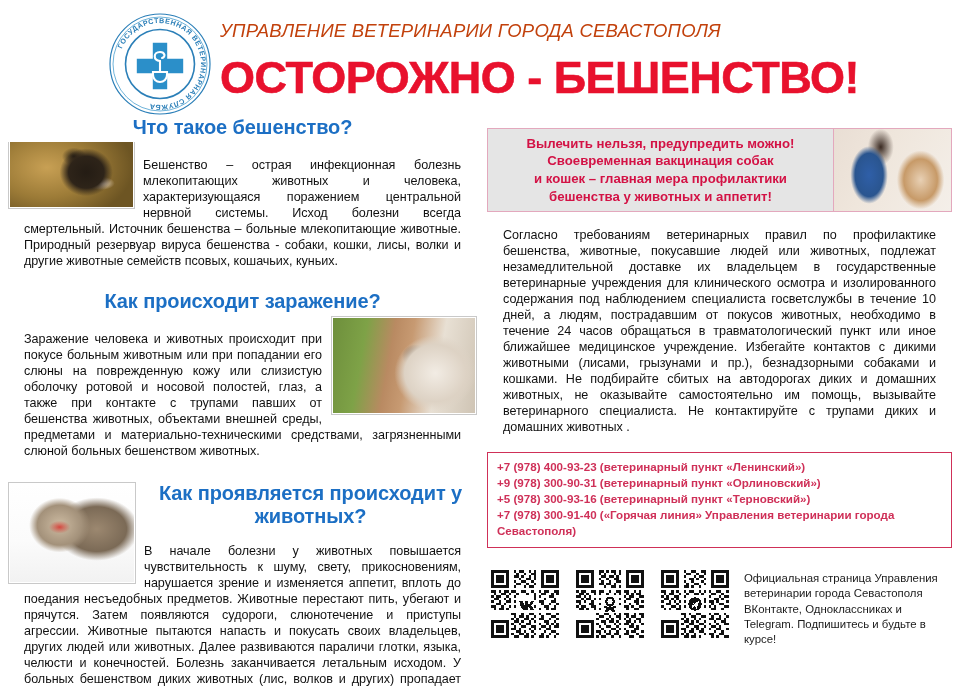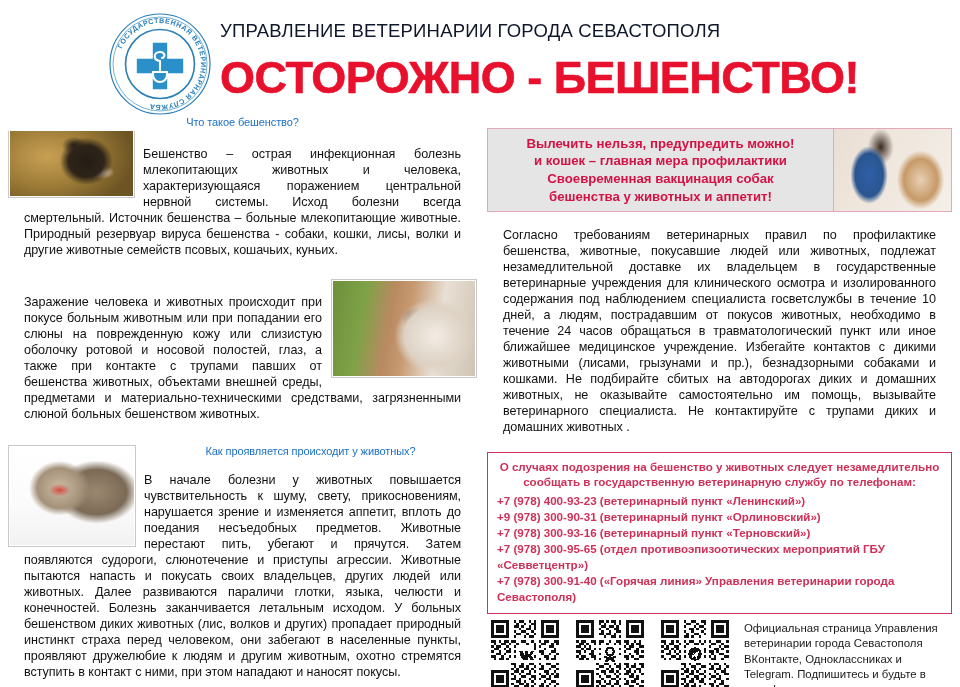--- a/index.html
+++ b/index.html
@@ -38,23 +38,24 @@
   .emblem svg { display: block; width: 104px; height: 104px; }
 
   .header-titles {
     margin-left: 112px;
     padding-top: 6px;
   }
   .org-title {
     font-size: 18.5px;
     letter-spacing: 0.2px;
     font-weight: 400;
-    color: #0f172a;
+    color: #c2410c;
     white-space: nowrap;
     font-family: "Liberation Sans", sans-serif;
+    font-style: italic;
   }
   .main-title {
     font-size: 45px;
     font-weight: bold;
     color: #e8112d;
     letter-spacing: -0.5px;
     line-height: 1.08;
     margin-top: 12px;
     white-space: nowrap;
     -webkit-text-stroke: 0.6px #e8112d;
@@ -64,22 +65,22 @@
   .columns {
     display: flex;
     padding: 0 8px;
     gap: 10px;
   }
   .col-left { width: 470px; }
   .col-right { width: 466px; }
 
   .sec-head {
     color: #1c6fc4;
-    font-weight: normal;
-    font-size: 11px;
+    font-weight: bold;
+    font-size: 20px;
     text-align: center;
     margin: 4px 0 3px 0;
     letter-spacing: -0.1px;
   }
 
   p.body-txt {
     font-size: 12.6px;
     line-height: 1.27;
     text-align: justify;
     margin: 16px;
@@ -152,21 +153,21 @@
     font-size: 11.6px;
     line-height: 1.38;
     text-align: left;
   }
 
   
   .footer {
     display: flex;
     align-items: flex-start;
     gap: 13px;
-    margin-top: 4px;
+    margin-top: 20px;
     padding-left: 2px;
   }
   .qr { width: 72px; height: 72px; flex: none; position: relative; }
   .qr svg { display: block; }
   .footer-note {
     font-size: 11.4px;
     line-height: 1.35;
     color: #1a1a1a;
     padding-top: 3px;
   }
@@ -246,20 +247,21 @@
         <div class="sec-head">Что такое бешенство?</div>
         <div class="flowbox">
           <div class="photo ph-left" style="width:127px;height:83px;margin-top:-16px;">
             <span class="ph-inner dogbark"></span>
           </div>
           <p class="body-txt">Бешенство – острая инфекционная болезнь млекопитающих животных и человека, характеризующаяся поражением центральной нервной системы. Исход болезни всегда смертельный. Источник бешенства – больные млекопитающие животные. Природный резервуар вируса бешенства - собаки, кошки, лисы, волки и другие животные семейств псовых, кошачьих, куньих.</p>
         </div>
       </div>
 
       <div style="margin-top:4px;">
+        <div class="sec-head">Как происходит заражение?</div>
         <div class="flowbox">
           <div class="photo ph-right" style="width:146px;height:99px;">
             <span class="ph-inner dogbite"></span>
           </div>
           <p class="body-txt">Заражение человека и животных происходит при покусе больным животным или при попадании его слюны на поврежденную кожу или слизистую оболочку ротовой и носовой полостей, глаз, а также при контакте с трупами павших от бешенства животных, объектами внешней среды, предметами и материально-техническими средствами, загрязненными слюной больных бешенством животных.</p>
         </div>
       </div>
 
       <div style="margin-top:6px;">
         <div class="flowbox">
@@ -271,37 +273,35 @@
         </div>
       </div>
 
     </div>
 
     <div class="col-right">
 
       <div class="vaxbanner">
         <div class="vtext">
           <div>Вылечить нельзя, предупредить можно!</div>
+          <div>Своевременная вакцинация собак</div>
           <div>и кошек – главная мера профилактики</div>
-          <div>Своевременная вакцинация собак</div>
           <div>бешенства у животных и аппетит!</div>
         </div>
         <div class="vphoto vetphoto"></div>
       </div>
 
       <div style="margin-top:4px;">
         <p class="body-txt">Согласно требованиям ветеринарных правил по профилактике бешенства, животные, покусавшие людей или животных, подлежат незамедлительной доставке их владельцем в государственные ветеринарные учреждения для клинического осмотра и изолированного содержания под наблюдением специалиста госветслужбы в течение 10 дней, а людям, пострадавшим от покусов животных, необходимо в течение 24 часов обращаться в травматологический пункт или иное ближайшее медицинское учреждение. Избегайте контактов с дикими животными (лисами, грызунами и пр.), безнадзорными собаками и кошками. Не подбирайте сбитых на автодорогах диких и домашних животных, не оказывайте самостоятельно им помощь, вызывайте ветеринарного специалиста. Не контактируйте с трупами диких и домашних животных .</p>
       </div>
 
       <div class="contactbox">
-        <div class="cb-head">О случаях подозрения на бешенство у животных следует незамедлительно сообщать в государственную ветеринарную службу по телефонам:</div>
         <div class="cb-phone">+7 (978) 400-93-23 (ветеринарный пункт «Ленинский»)</div>
         <div class="cb-phone">+9 (978) 300-90-31 (ветеринарный пункт «Орлиновский»)</div>
-        <div class="cb-phone">+7 (978) 300-93-16 (ветеринарный пункт «Терновский»)</div>
-        <div class="cb-phone">+7 (978) 300-95-65 (отдел противоэпизоотических мероприятий ГБУ «Севветцентр»)</div>
+        <div class="cb-phone">+5 (978) 300-93-16 (ветеринарный пункт «Терновский»)</div>
         <div class="cb-phone">+7 (978) 300-91-40 («Горячая линия» Управления ветеринарии города Севастополя)</div>
       </div>
 
       <div class="footer">
 
         <div class="qr">
           <svg viewBox="0 0 29 29" width="72" height="72" shape-rendering="crispEdges">
             <rect width="29" height="29" fill="#fff"></rect>
             <g fill="#111">
               <rect x="1" y="1" width="7" height="1"></rect>

